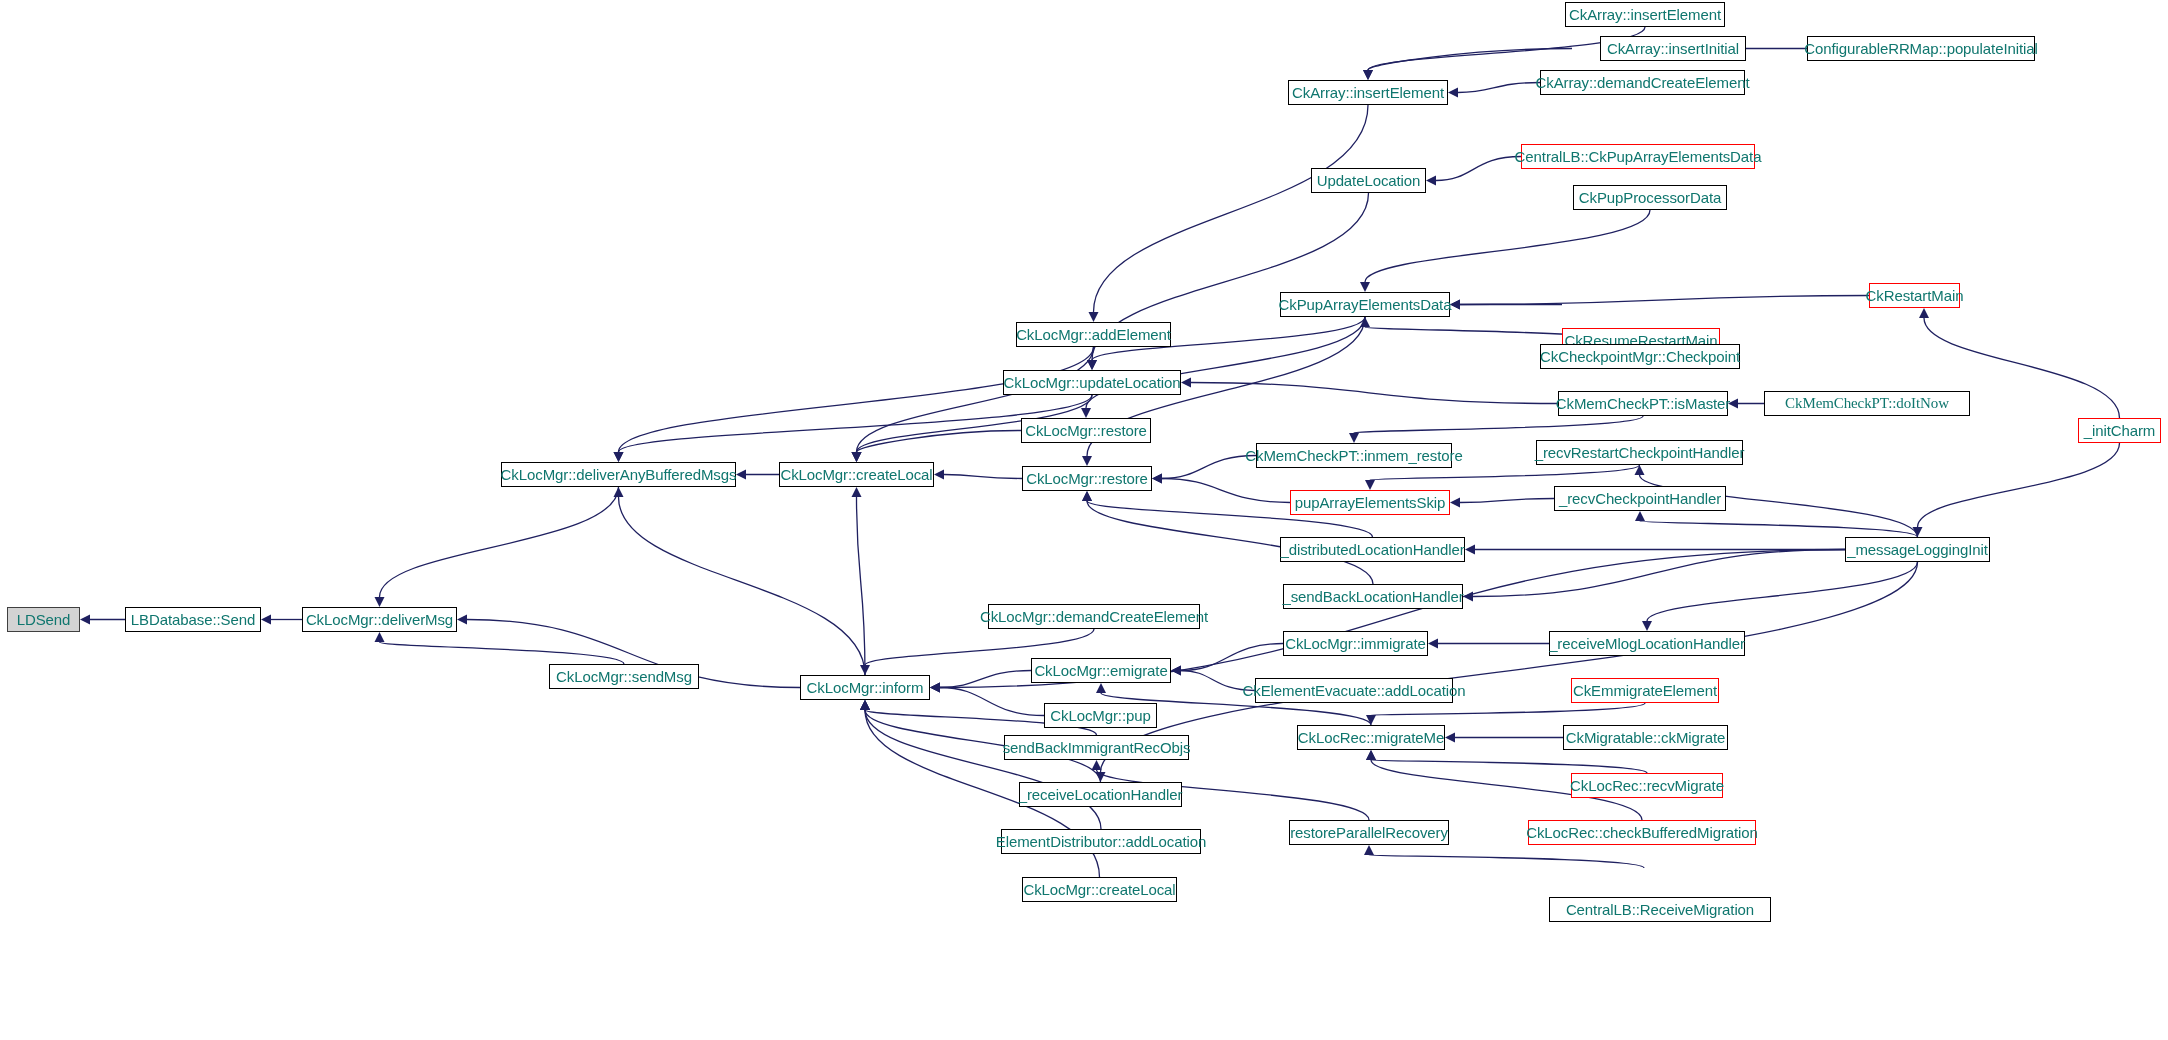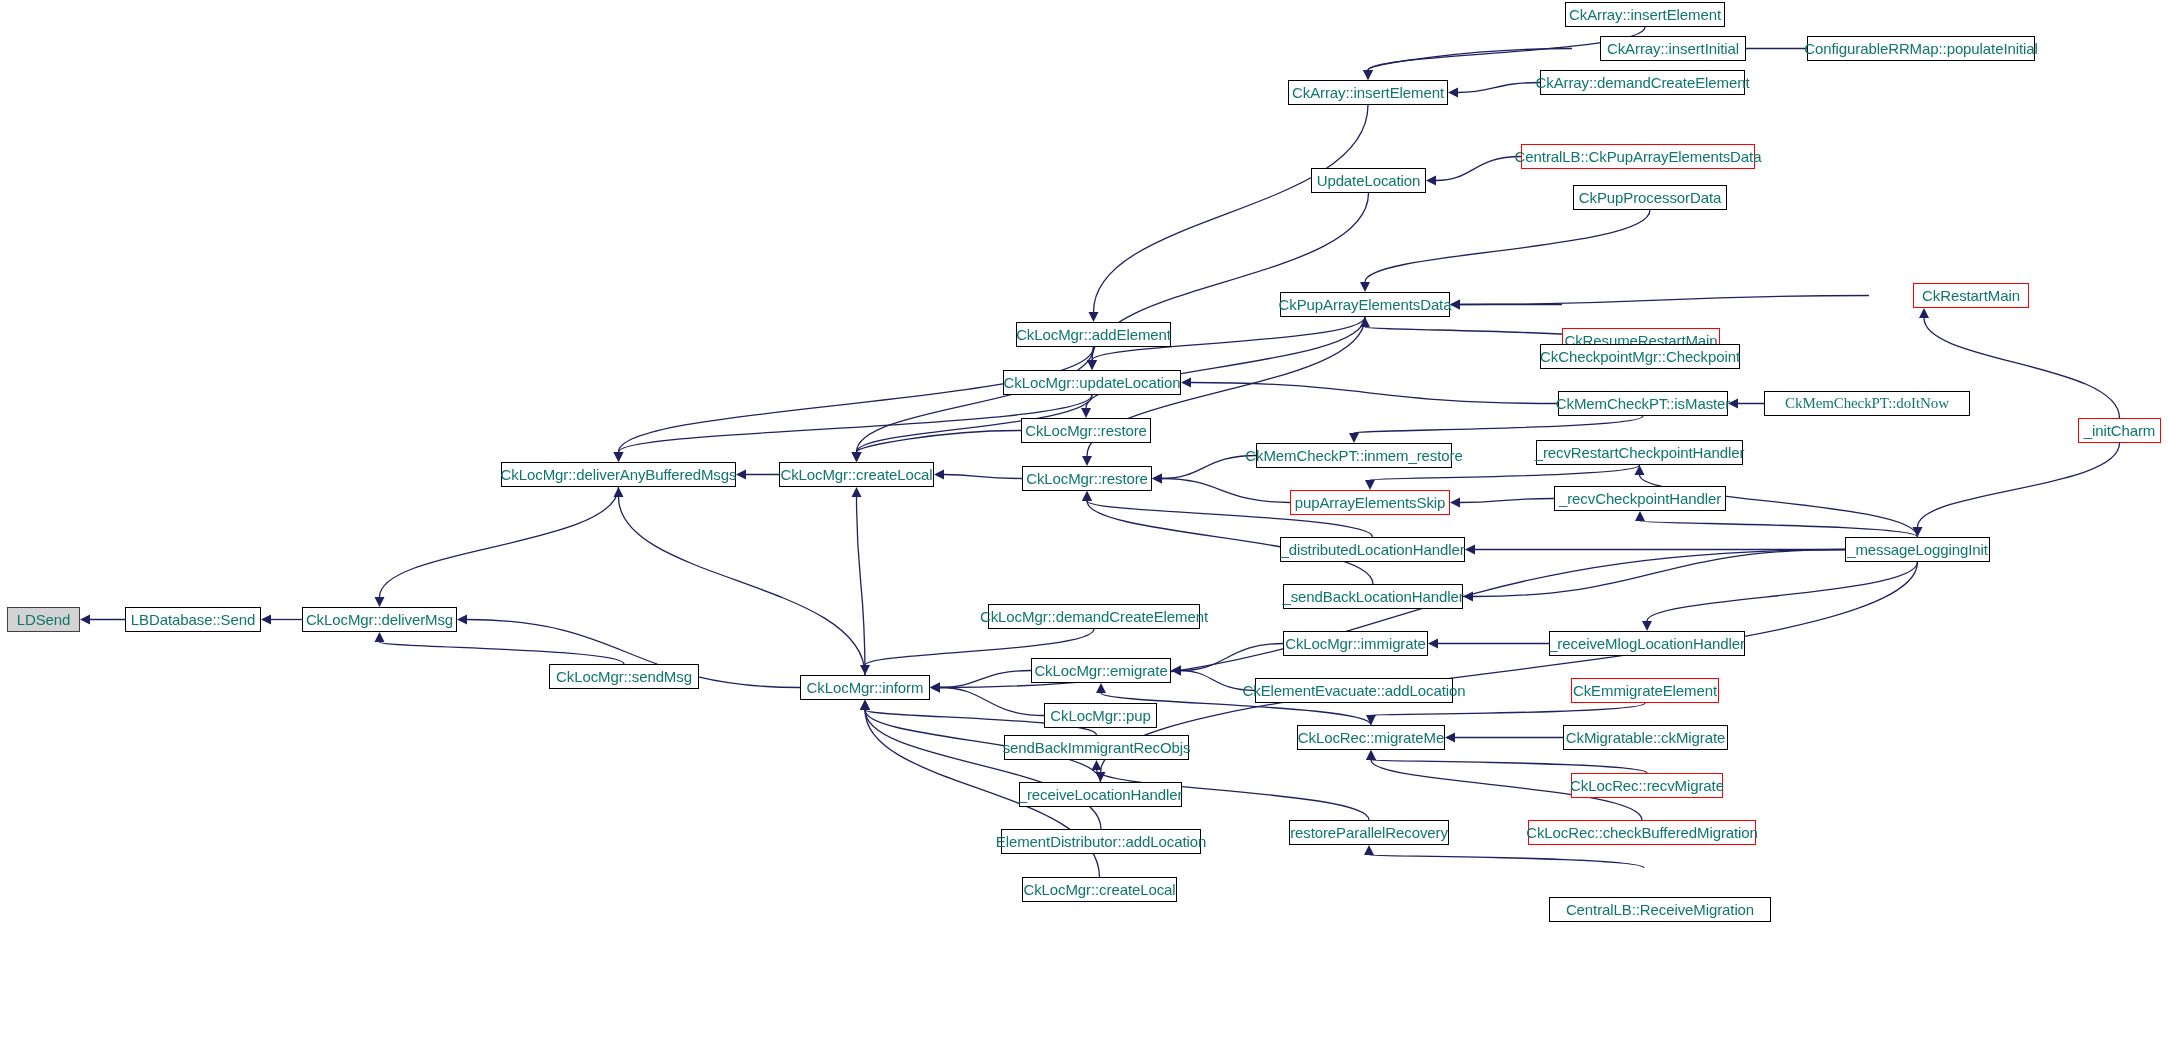--- a/index.html
+++ b/index.html
@@ -257,21 +257,21 @@
     </div>
     <div class="node" style="left: 1573px; top: 185px; width: 154px;">
       <span>CkPupProcessorData</span>
     </div>
     <div class="node" style="left: 1280px; top: 292px; width: 170px;">
       <span>CkPupArrayElementsData</span>
     </div>
     <div class="node red" style="left: 1562px; top: 292px; width: 158px; margin-top: 36px;">
       <span>CkResumeRestartMain</span>
     </div>
-    <div class="node red" style="left: 1869px; top: 283px; width: 116px; margin-left: 44px;">
+    <div class="node red" style="left: 1869px; top: 283px; width: 91px;">
       <span>CkRestartMain</span>
     </div>
     <div class="node" style="left: 1540px; top: 344px; width: 200px;">
       <span>CkCheckpointMgr::Checkpoint</span>
     </div>
     <div class="node" style="left: 1558px; top: 391px; width: 170px;">
       <span>CkMemCheckPT::isMaster</span>
     </div>
     <div class="node" style="left: 1764px; top: 391px; width: 206px; font-family: Liberation Serif, serif;">
       <span>CkMemCheckPT::doItNow</span>

